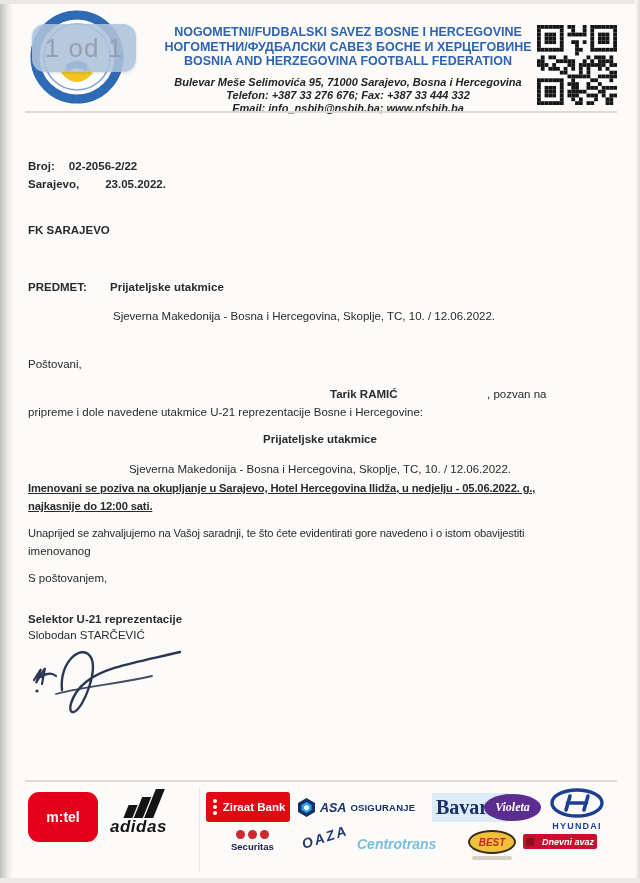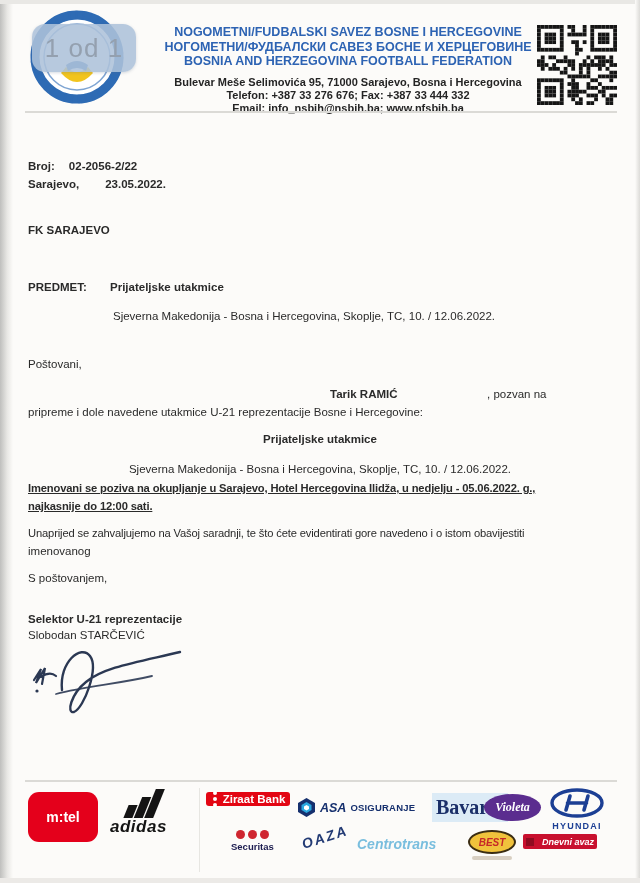--- a/index.html
+++ b/index.html
@@ -21,21 +21,21 @@
   .page-pill{
     position:absolute;left:32px;top:24px;width:104px;height:48px;
     background:rgba(173,193,217,.88);border-radius:13px;
     display:flex;align-items:center;justify-content:center;
     font-size:26px;color:#94a0af;letter-spacing:1px;
     box-shadow:0 1px 3px rgba(90,110,140,.25);
   }
   .org-block{position:absolute;left:150px;top:25px;width:396px;text-align:center;}
   .org-line{font-weight:bold;color:#2d63b3;font-size:12.5px;line-height:14.5px;}
   .addr-block{margin-top:7px;}
-  .addr-line{font-weight:bold;color:#242424;font-size:11px;line-height:13px;}
+  .addr-line{font-weight:bold;color:#242424;font-size:11px;line-height:13px;font-style:italic;}
   .qr{position:absolute;left:537px;top:25px;width:80px;height:80px;}
   .hdivider{position:absolute;left:25px;right:23px;height:2px;background:#dbdad6;}
   .hd1{top:111px;} .hd2{top:780px;}
 
   
   .abs{position:absolute;left:28px;white-space:nowrap;}
   .fs{font-size:11.5px;}
   .b{font-weight:bold;}
   .l-broj{top:160px;} .l-broj .val{margin-left:14px;}
   .l-city{top:178px;} .l-city .val{margin-left:26px;}
@@ -67,21 +67,21 @@
   .mtel{left:28px;top:6px;width:70px;height:50px;background:#e4001b;border-radius:11px;
     display:flex;align-items:center;justify-content:center;color:#fff;font-weight:bold;font-size:14px;}
   .adidas{left:110px;top:2px;width:64px;text-align:left;font-style:italic;}
   .adidas-bars{display:flex;align-items:flex-end;justify-content:center;gap:3px;height:30px;}
   .adidas-bars i{display:block;background:#141414;width:9px;transform:skewX(-22deg);}
   .adidas-bars i:nth-child(1){height:13px;}
   .adidas-bars i:nth-child(2){height:21px;}
   .adidas-bars i:nth-child(3){height:29px;}
   .adidas-word{font-weight:bold;font-size:17px;color:#141414;letter-spacing:.5px;margin-top:-1px;}
   .vsep{position:absolute;left:199px;top:2px;width:1px;height:84px;background:#e7e6e2;}
-  .ziraat{left:206px;top:6px;width:84px;height:14px;background:#e30613;border-radius:3px;
+  .ziraat{left:206px;top:6px;width:84px;height:30px;background:#e30613;border-radius:3px;
     display:flex;align-items:center;justify-content:center;gap:4px;color:#fff;}
   .ziraat .word{font-weight:bold;font-size:11.5px;}
   .asa{left:297px;top:11px;display:flex;align-items:center;gap:4px;color:#16306e;}
   .asa .brand{font-weight:bold;font-style:italic;font-size:12.5px;}
   .asa .word{font-weight:bold;font-size:9.5px;letter-spacing:.2px;}
   .bavaria{left:412px;top:7px;background:#dcebf6;padding:3px 4px;
     font-family:"Liberation Serif", serif;font-weight:bold;font-size:20px;color:#1b2f68;margin-left:20px;}
   .violeta{left:484px;top:8px;width:57px;height:27px;background:#5b2d8f;border-radius:50%;
     display:flex;align-items:center;justify-content:center;color:#fff;
     font-family:"Liberation Serif", serif;font-style:italic;font-weight:bold;font-size:12px;}

